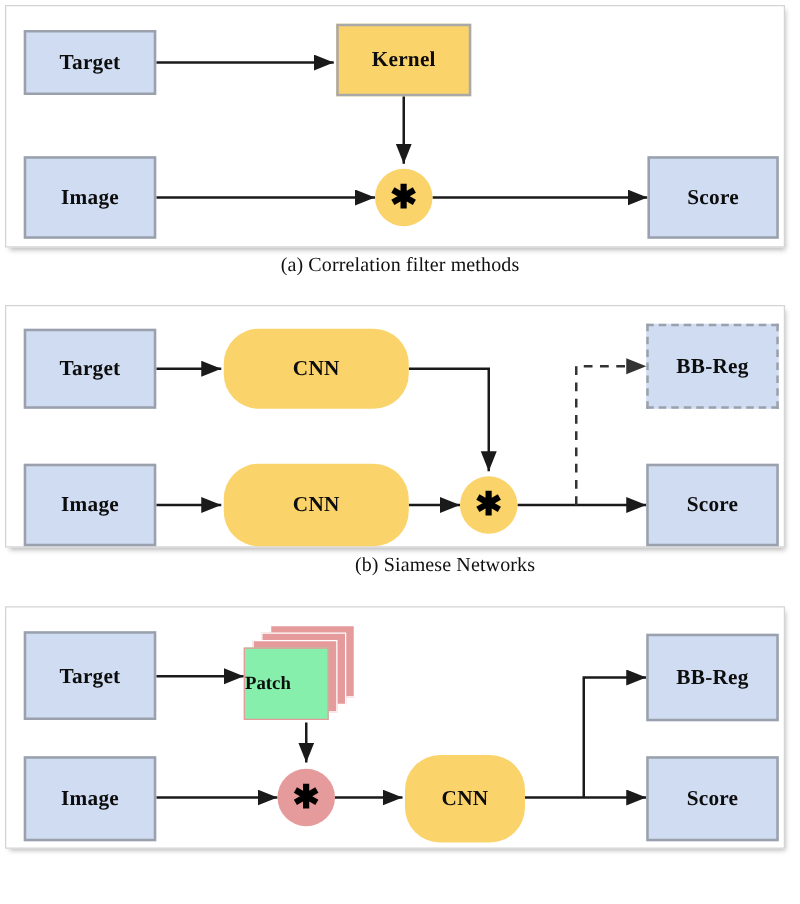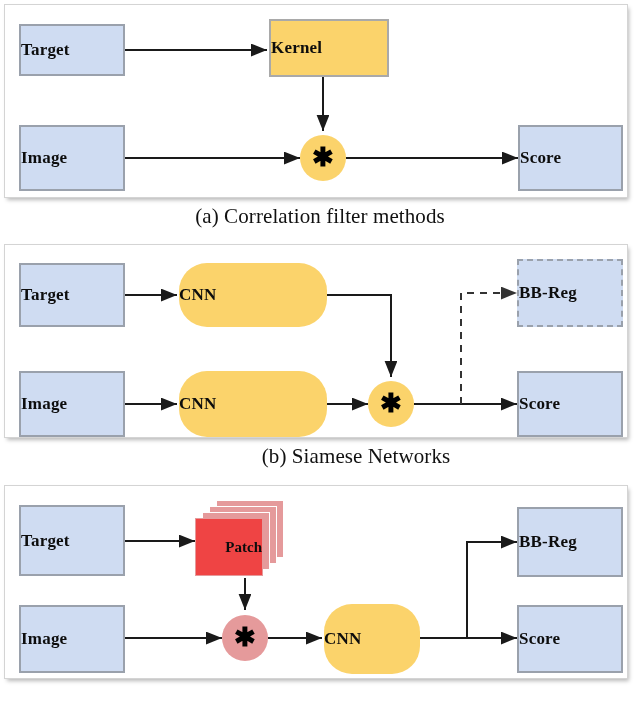--- a/index.html
+++ b/index.html
@@ -25,32 +25,33 @@
     background: #ffffff;
     border: 1px solid #d4d4d4;
     box-shadow: 2px 3px 4px -1px rgba(0,0,0,0.28);
     box-sizing: border-box;
   }
   .caption {
     position: absolute;
     left: 0;
     width: 640px;
     text-align: center;
-    font-size: 21px;
+    font-size: 16px;
     color: #111111;
     font-family: "Liberation Serif", "DejaVu Serif", serif;
     letter-spacing: 0.1px;
   }
 
   
   .node {
     position: absolute;
     box-sizing: border-box;
     display: flex;
     align-items: center;
+    justify-content: center;
     font-size: 17px;
     font-weight: bold;
     color: #0d0d0d;
     font-family: "Liberation Serif", "DejaVu Serif", serif;
     letter-spacing: 0.2px;
     white-space: nowrap;
   }
   .node-blue {
     background: #cfdcf2;
     border: 2px solid #9aa1ac;
@@ -90,25 +91,25 @@
   }
   .patch-sheet {
     position: absolute;
     box-sizing: border-box;
     background: #e59a9b;
     border: 1px solid #ffffff;
   }
   .patch-front {
     position: absolute;
     box-sizing: border-box;
-    background: #ef4444;
+    background: #86efac;
     border: 1px solid #e59a9b;
     display: flex;
     align-items: center;
-    justify-content: flex-end;
+    justify-content: flex-start;
     font-size: 15px;
     font-weight: bold;
     color: #0d0d0d;
     font-family: "Liberation Serif", "DejaVu Serif", serif;
   }
 
   
   .edges {
     position: absolute;
     left: 0; top: 0;
@@ -137,21 +138,21 @@
 
       <line x1="120" y1="153" x2="295" y2="153" stroke="#1a1a1a" stroke-width="2" marker-end="url(#arrA)"></line>
 
       <line x1="341" y1="153" x2="513" y2="153" stroke="#1a1a1a" stroke-width="2" marker-end="url(#arrA)"></line>
     </svg>
 
     <div class="node node-blue" style="left:14px; top:19px; width:106px; height:52px;">
       <span>Target</span>
     </div>
 
-    <div class="node node-yellow-rect" style="left:264px; top:14px; width:120px; height:58px;">
+    <div class="node node-yellow-rect" style="left:264px; top:14px; width:108px; height:58px;">
       <span>Kernel</span>
     </div>
 
     <div class="node node-blue" style="left:14px; top:120px; width:106px; height:66px;">
       <span>Image</span>
     </div>
 
     <div class="op-circle op-yellow" style="left:295px; top:130px; width:46px; height:46px;">
       <span>✱</span>
     </div>

